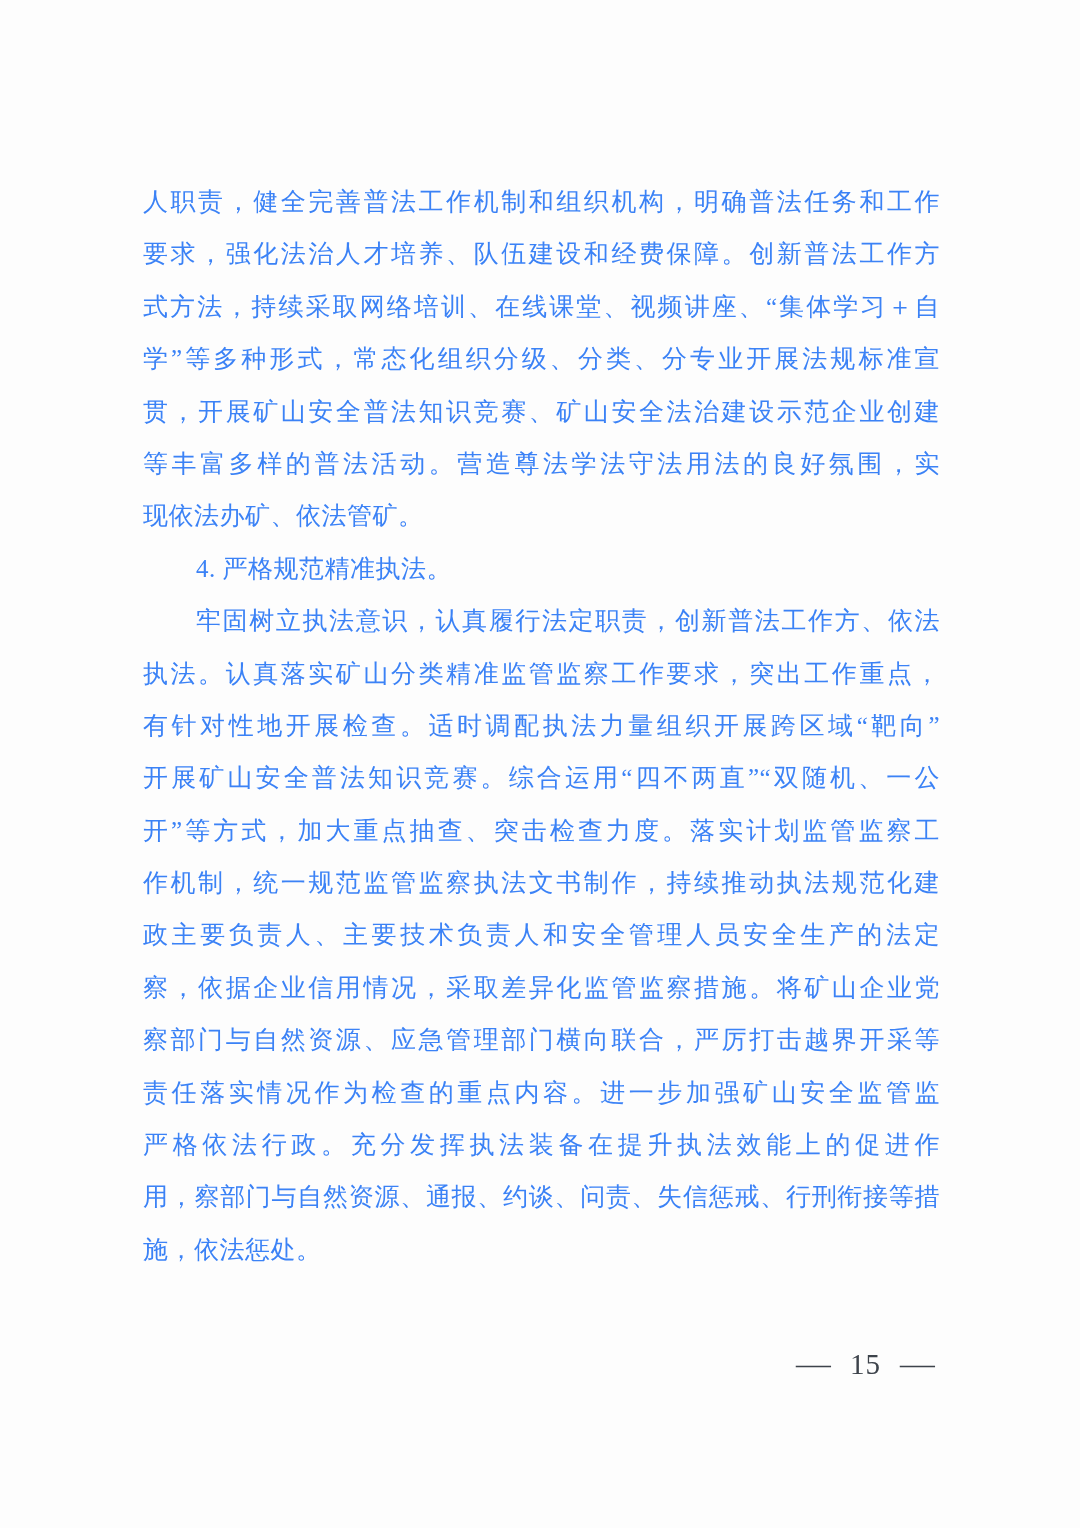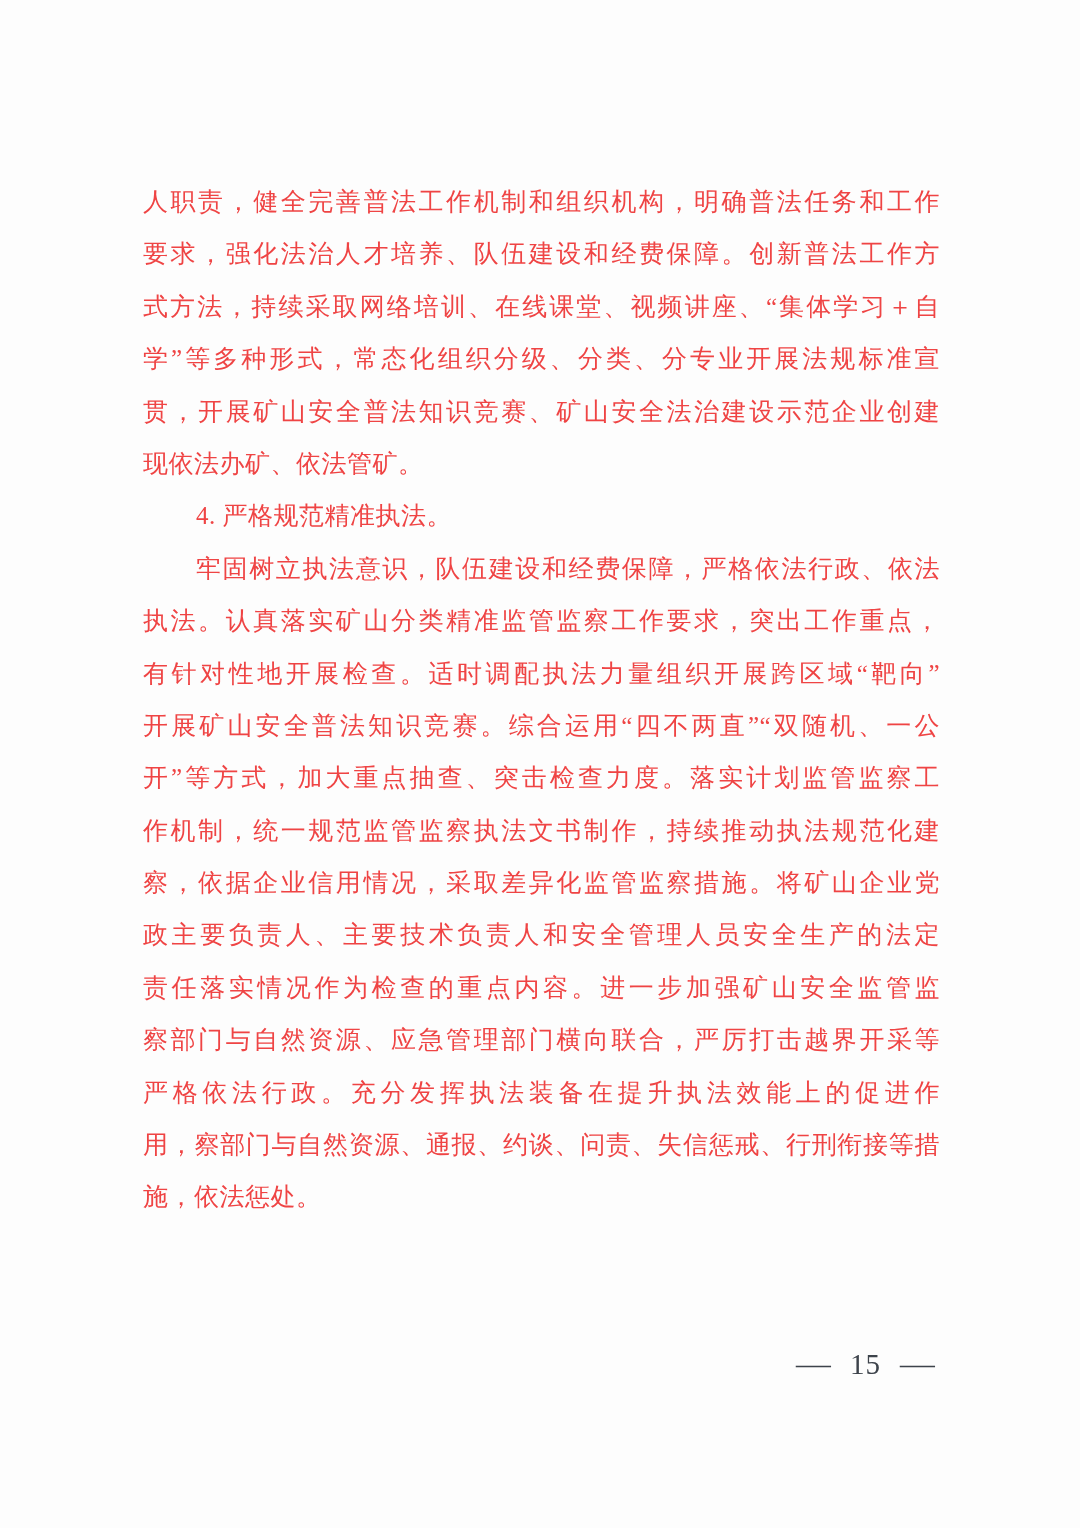--- a/index.html
+++ b/index.html
@@ -15,21 +15,21 @@
     overflow: hidden;
     font-family: "Liberation Serif", "DejaVu Serif", serif;
   }
   .text-block {
     position: absolute;
     left: 143px;
     top: 176px;
     width: 797px;
     font-size: 25px;
     line-height: 52.4px;
-    color: #ef4444;
+    color: #3b82f6;
     font-weight: 500;
   }
   .line {
     height: 52.4px;
     white-space: nowrap;
     text-align: justify;
     text-align-last: justify;
     letter-spacing: 0.5px;
   }
   .line.noj {
@@ -62,32 +62,33 @@
 <body>
 
 <div class="page">
 
   <div class="text-block">
     <div class="line">人职责，健全完善普法工作机制和组织机构，明确普法任务和工作</div>
     <div class="line">要求，强化法治人才培养、队伍建设和经费保障。创新普法工作方</div>
     <div class="line">式方法，持续采取网络培训、在线课堂、视频讲座、“集体学习＋自</div>
     <div class="line">学”等多种形式，常态化组织分级、分类、分专业开展法规标准宣</div>
     <div class="line">贯，开展矿山安全普法知识竞赛、矿山安全法治建设示范企业创建</div>
+    <div class="line">等丰富多样的普法活动。营造尊法学法守法用法的良好氛围，实</div>
     <div class="line noj">现依法办矿、依法管矿。</div>
     <div class="line noj indent">4. 严格规范精准执法。</div>
-    <div class="line indent">牢固树立执法意识，队伍建设和经费保障，严格依法行政、依法</div>
+    <div class="line indent">牢固树立执法意识，认真履行法定职责，创新普法工作方、依法</div>
     <div class="line">执法。认真落实矿山分类精准监管监察工作要求，突出工作重点，</div>
     <div class="line">有针对性地开展检查。适时调配执法力量组织开展跨区域“靶向”</div>
     <div class="line">开展矿山安全普法知识竞赛。综合运用“四不两直”“双随机、一公</div>
     <div class="line">开”等方式，加大重点抽查、突击检查力度。落实计划监管监察工</div>
     <div class="line">作机制，统一规范监管监察执法文书制作，持续推动执法规范化建</div>
+    <div class="line">政主要负责人、主要技术负责人和安全管理人员安全生产的法定</div>
     <div class="line">察，依据企业信用情况，采取差异化监管监察措施。将矿山企业党</div>
-    <div class="line">政主要负责人、主要技术负责人和安全管理人员安全生产的法定</div>
+    <div class="line">察部门与自然资源、应急管理部门横向联合，严厉打击越界开采等</div>
     <div class="line">责任落实情况作为检查的重点内容。进一步加强矿山安全监管监</div>
-    <div class="line">察部门与自然资源、应急管理部门横向联合，严厉打击越界开采等</div>
     <div class="line">严格依法行政。充分发挥执法装备在提升执法效能上的促进作</div>
     <div class="line">用，察部门与自然资源、通报、约谈、问责、失信惩戒、行刑衔接等措</div>
     <div class="line noj">施，依法惩处。</div>
   </div>
 
   <div class="footer">
     <span class="dash">—</span>
     <span class="num">15</span>
     <span class="dash">—</span>
   </div>

